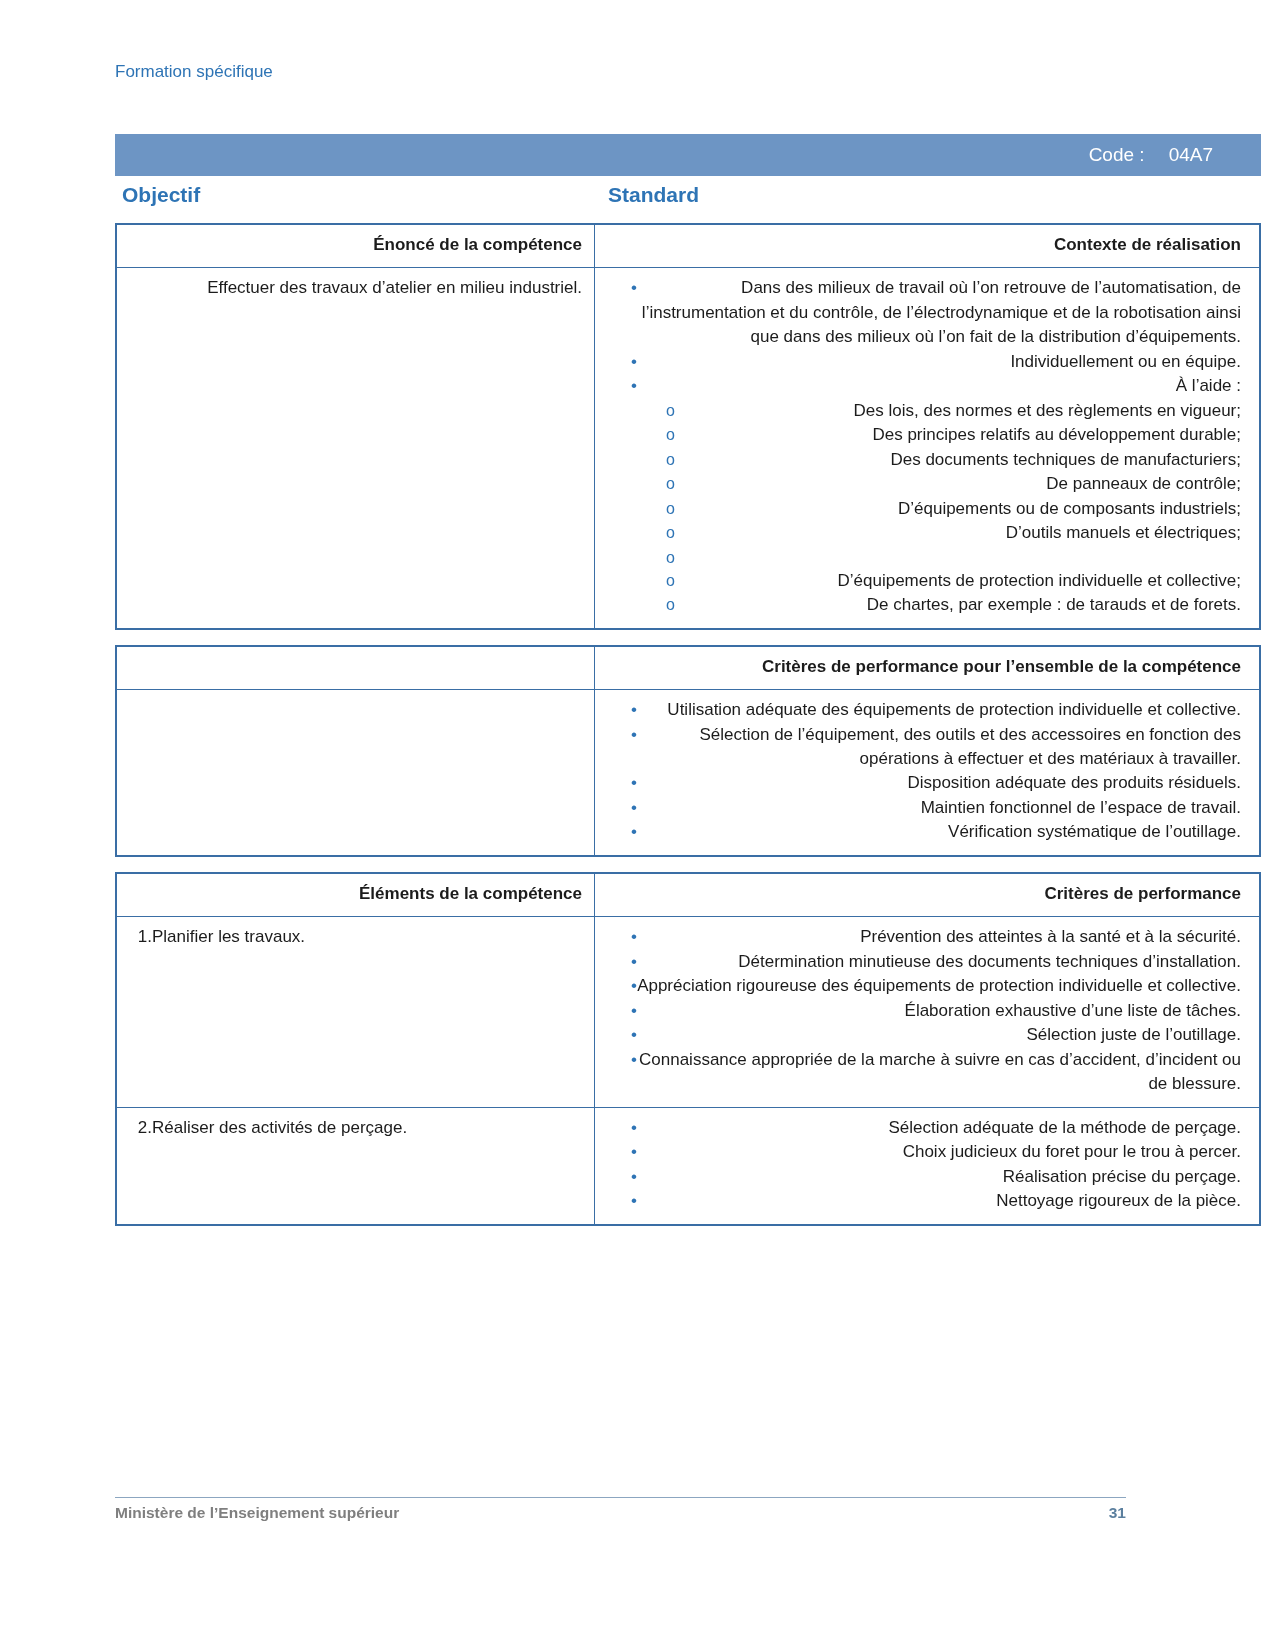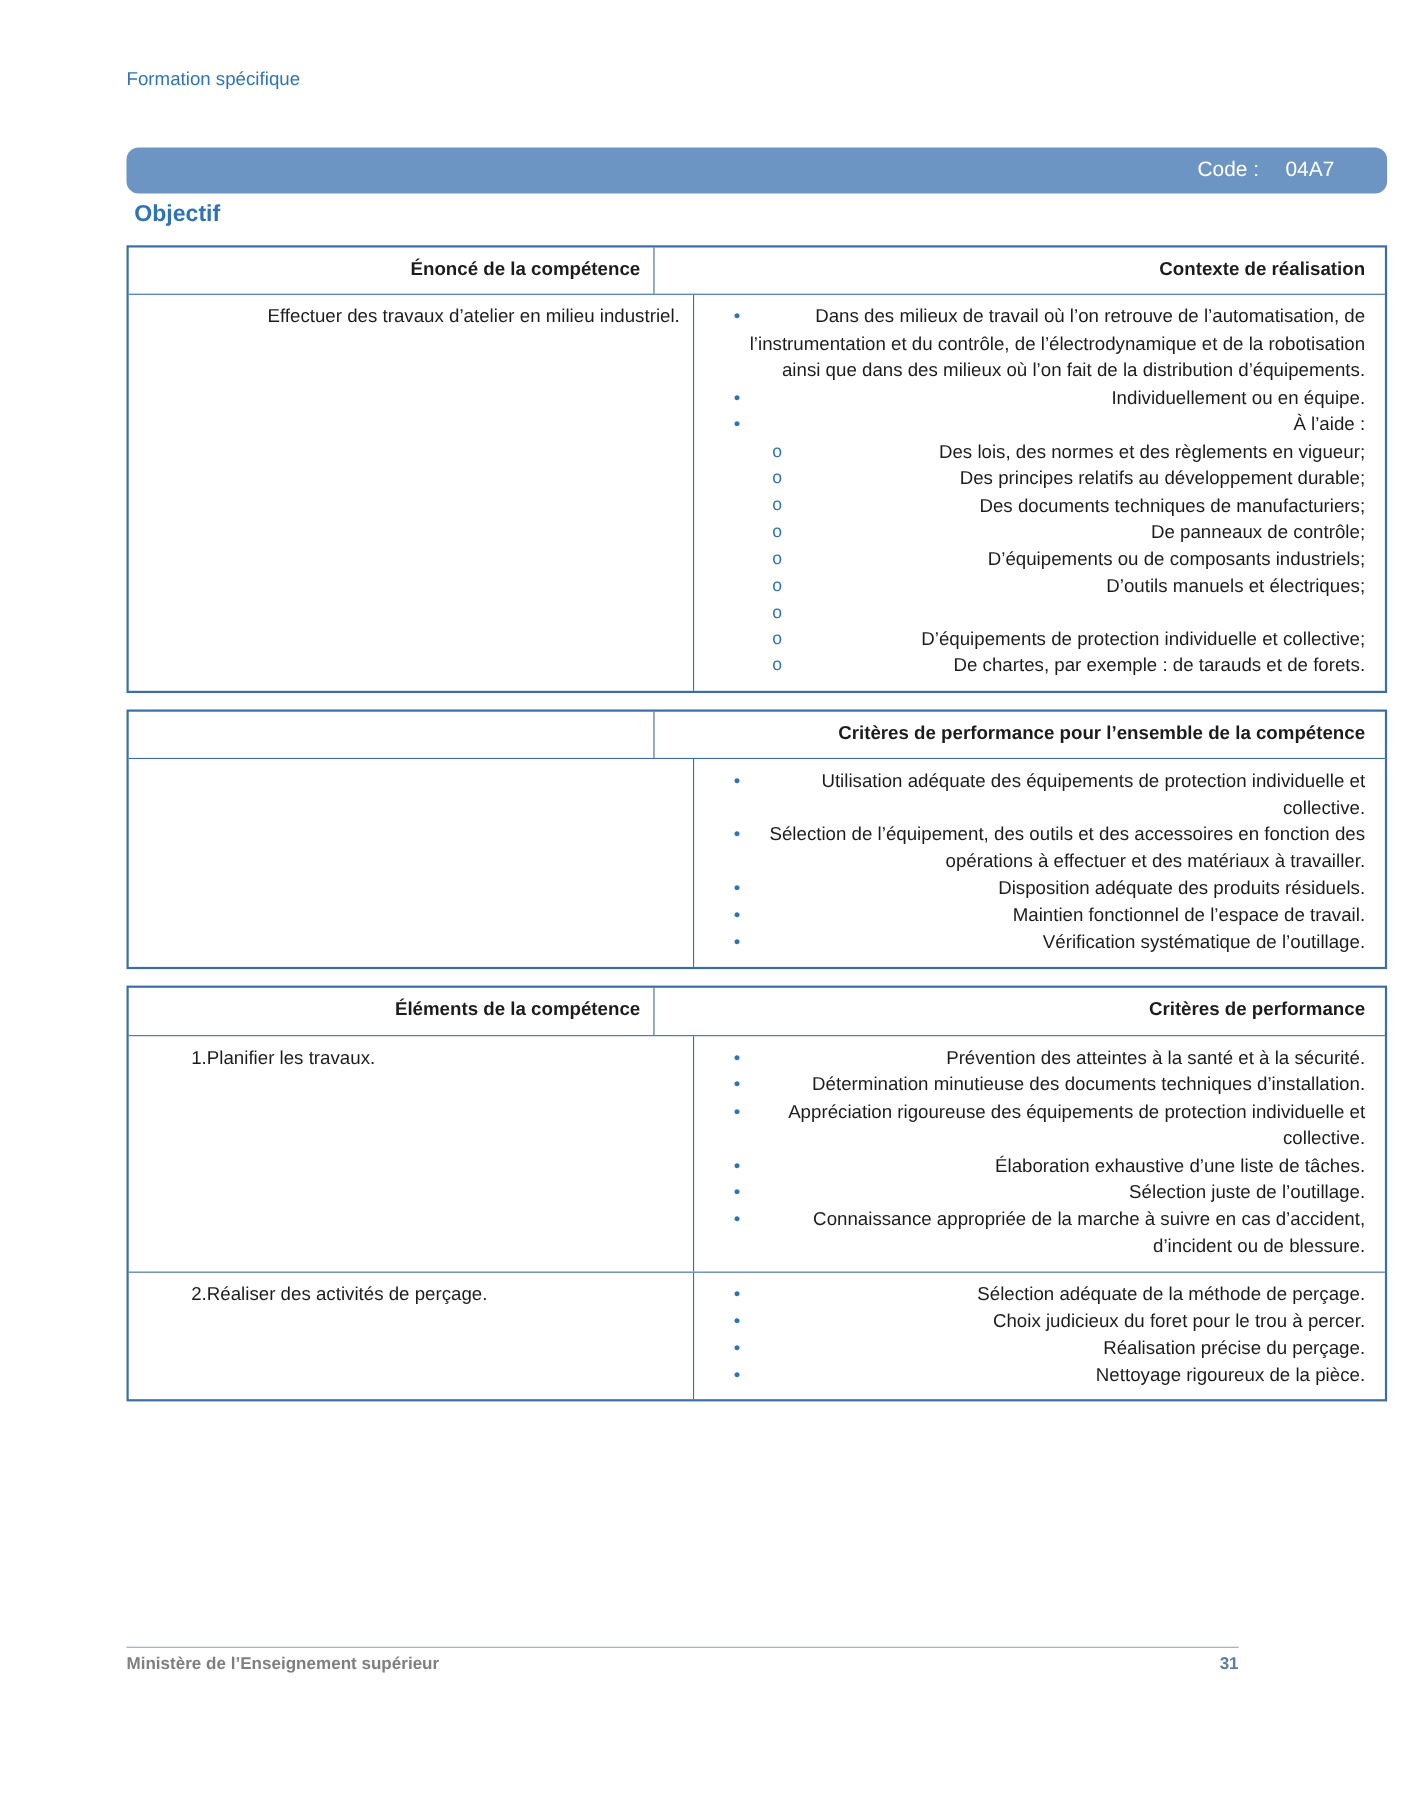--- a/index.html
+++ b/index.html
@@ -25,21 +25,20 @@
     margin-top: 52px;
     height: 42px;
     background: var(--bar, #6d95c4);
     color: #ffffff;
     display: flex;
     align-items: center;
     justify-content: flex-end;
     gap: 24px;
     padding-right: 48px;
     font-size: 19px;
-    border-radius: 11px;
   }
 
   .titles-row {
     display: grid;
     grid-template-columns: 480px 1fr;
     margin: 7px 0 16px 0;
   }
   .col-title {
     color: var(--accent, #2e74b5);
     font-weight: bold;
@@ -47,21 +46,21 @@
   }
   .col-title.left  { padding-left: 7px; }
   .col-title.right { padding-left: 13px; }
 
   .tbl {
     border: 2px solid var(--border, #3a6ea5);
     margin-bottom: 15px;
     background: #ffffff;
   }
   .trow { display: grid; grid-template-columns: 478px 1fr; }
-  .trow.body-row { border-top: 1.5px solid var(--border, #3a6ea5); padding-left: 36px; }
+  .trow.body-row { border-top: 1.5px solid var(--border, #3a6ea5); }
   .cell { padding: 8px 12px 9px 7px; line-height: 1.44; text-align: right; }
   .cell.left { border-right: 1.5px solid var(--border, #3a6ea5); }
   .cell.right { padding: 8px 18px 10px 13px; }
   .hdr .cell { font-weight: bold; }
 
   .li { display: flex; align-items: flex-start; line-height: 1.44; }
   .marker { color: var(--accent, #2e74b5); flex: none; }
   .li-main { padding-left: 7px; }
   .li-main > .marker { width: 22px; }
   .li-sub { padding-left: 32px; }
@@ -99,20 +98,21 @@
 
   <div class="section-label">Formation spécifique</div>
 
   <div class="code-bar">
     <span>Code :</span>
     <span>04A7</span>
   </div>
 
   <div class="titles-row">
     <div class="col-title left">Objectif</div>
+    <div class="col-title right">Standard</div>
   </div>
 
   <div class="tbl">
     <div class="trow hdr">
       <div class="cell left">Énoncé de la compétence</div>
       <div class="cell right">Contexte de réalisation</div>
     </div>
     <div class="trow body-row">
       <div class="cell left">Effectuer des travaux d’atelier en milieu industriel.</div>
       <div class="cell right">

